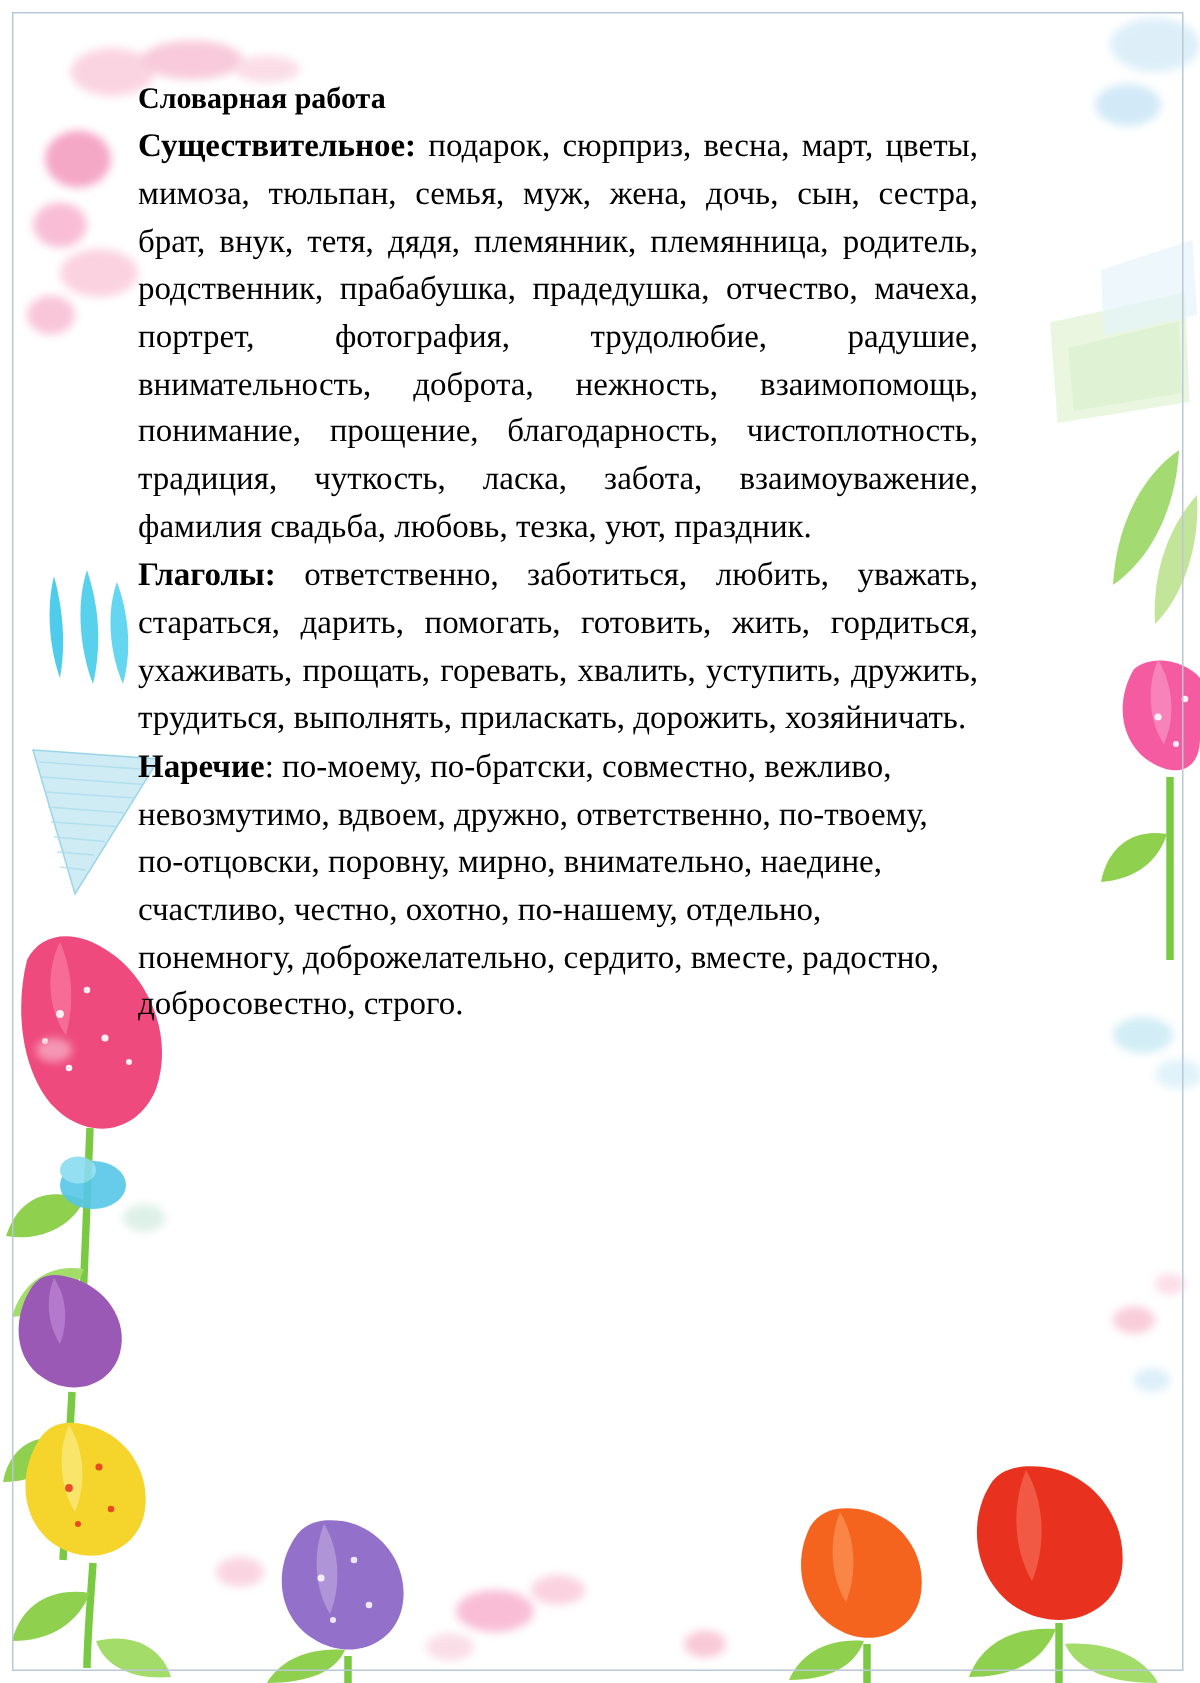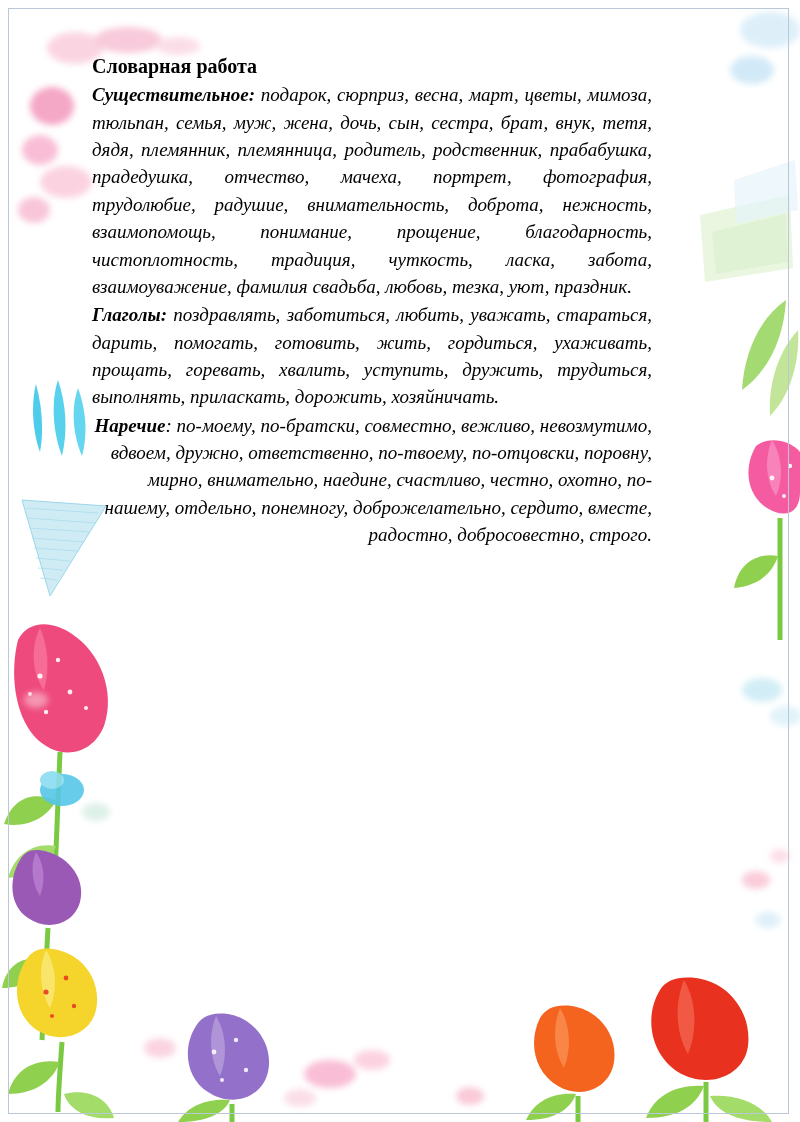--- a/index.html
+++ b/index.html
@@ -49,34 +49,33 @@
     width: 560px;
   }
   .doc-title {
     font-size: 20px;
     font-weight: bold;
     line-height: 1.42;
     margin: 0 0 1px 0;
     color: #000;
   }
   .para {
-    font-size: 19px;
+    font-size: 22px;
     line-height: 1.44;
     text-align: justify;
     text-justify: inter-word;
     margin: 0 0 1px 0;
     color: #000;
     hyphens: manual;
-    font-style: italic;
   }
   .para .lead {
     font-weight: bold;
   }
   .para:last-child {
-    text-align: right;
+    text-align: left;
   }
 </style>
 </head>
 <body>
 
 <div class="page">
 
   <div class="deco">
     <svg width="800" height="1122" viewBox="0 0 800 1122" xmlns="http://www.w3.org/2000/svg">
       <defs>
@@ -243,21 +242,21 @@
 
   <div class="content">
     <h1 class="doc-title">Словарная работа</h1>
 
     <p class="para">
       <span class="lead">Существительное:</span><span> подарок, сюрприз, весна, март, цветы, мимоза, тюльпан, семья, муж, жена, дочь, сын, сестра, брат, внук, тетя, дядя, племянник, племянница, родитель, родственник, прабабушка, прадедушка, отчество, мачеха, портрет, фотография, трудолюбие, радушие, внимательность, доброта, нежность, взаимопомощь, понимание, прощение, благодарность, чистоплотность, традиция, чуткость, ласка, забота, взаимоуважение, фамилия свадьба, любовь, тезка, уют, праздник.</span>
     </p>
 
 
     <p class="para">
-      <span class="lead">Глаголы:</span><span> поздравлять, заботиться, любить, уважать, стараться, дарить, помогать, готовить, жить, гордиться, ухаживать, прощать, горевать, хвалить, уступить, дружить, трудиться, выполнять, приласкать, дорожить, хозяйничать.</span>
+      <span class="lead">Глаголы:</span><span> ответственно, заботиться, любить, уважать, стараться, дарить, помогать, готовить, жить, гордиться, ухаживать, прощать, горевать, хвалить, уступить, дружить, трудиться, выполнять, приласкать, дорожить, хозяйничать.</span>
     </p>
 
 
     <p class="para">
       <span class="lead">Наречие</span><span>: по-моему, по-братски, совместно, вежливо, невозмутимо, вдвоем, дружно, ответственно, по-твоему, по-отцовски, поровну, мирно, внимательно, наедине, счастливо, честно, охотно, по-нашему, отдельно, понемногу, доброжелательно, сердито, вместе, радостно, добросовестно, строго.</span>
     </p>
   </div>
 
 </div>
 

